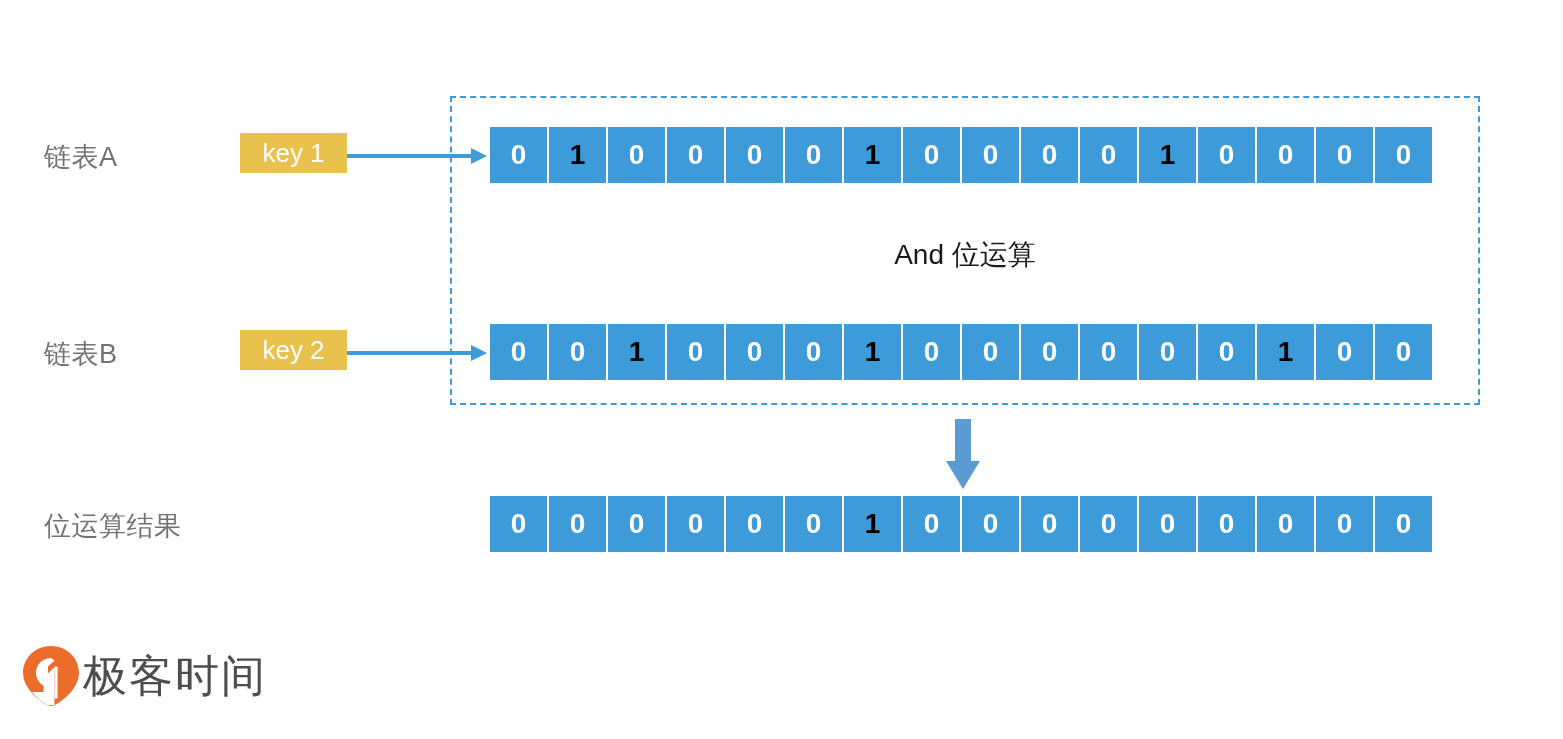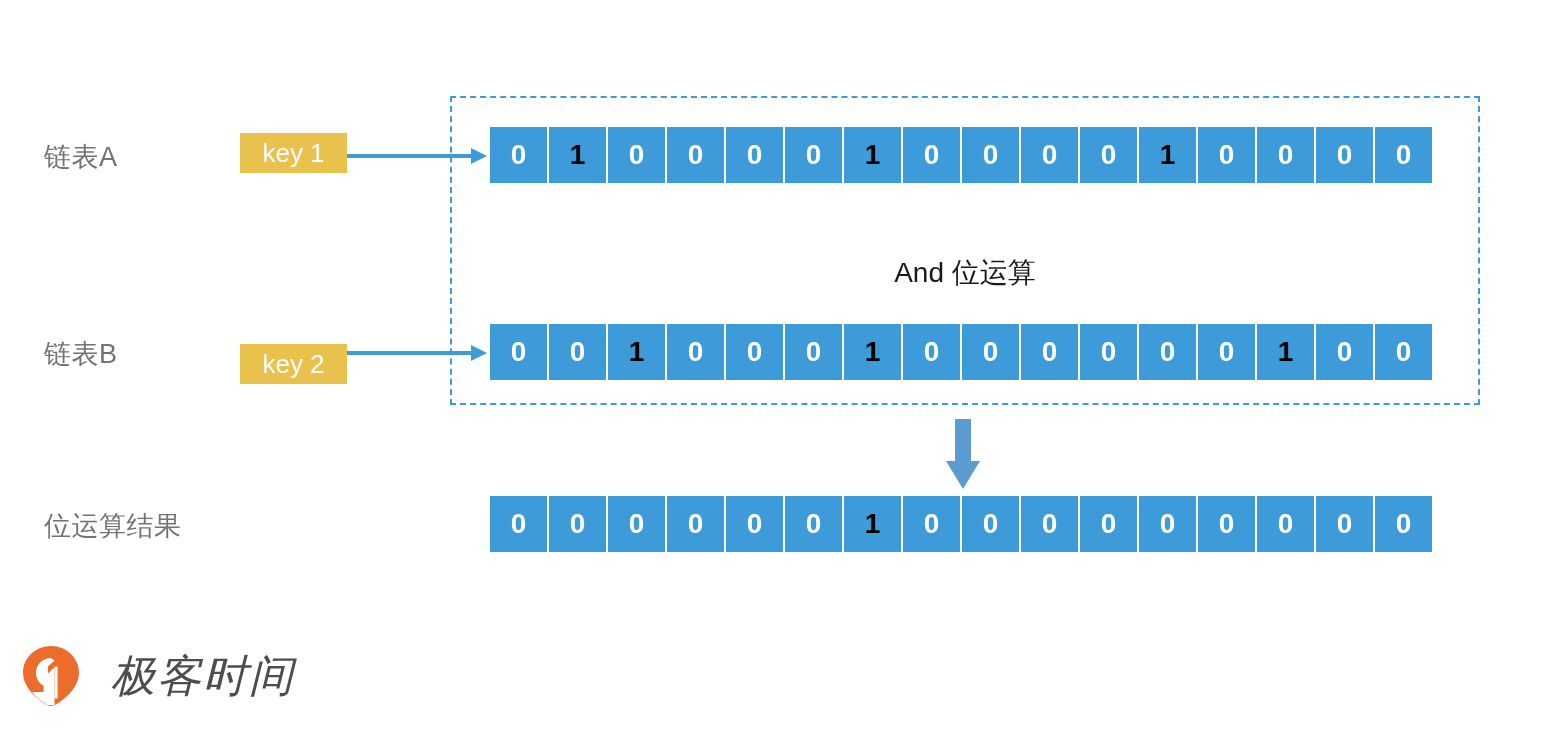--- a/index.html
+++ b/index.html
@@ -47,21 +47,21 @@
     height: 40px;
     background: #e9c24d;
     color: #ffffff;
     font-size: 26px;
     display: flex;
     align-items: center;
     justify-content: center;
     box-sizing: border-box;
   }
   #key-1 { top: 133px; }
-  #key-2 { top: 344px; }
+  #key-2 { top: 330px; }
 
   
   .connector {
     position: absolute;
     left: 347px;
     width: 142px;
     height: 20px;
   }
   #connector-1 { top: 146px; }
   #connector-2 { top: 343px; }
@@ -105,21 +105,21 @@
     font-size: 28px;
     font-weight: bold;
   }
   .bit-cell.zero { color: #ffffff; }
   .bit-cell.one  { color: #000000; }
 
   
   #op-caption {
     position: absolute;
     left: 0;
-    top: 156px;
+    top: 138px;
     width: 100%;
     text-align: center;
     font-size: 28px;
     color: #1a1a1a;
   }
 
   
   #down-arrow {
     position: absolute;
     left: 946px;
@@ -146,22 +146,21 @@
     border-top: 28px solid #5b9bd1;
   }
 
   
   #brand {
     position: absolute;
     left: 22px;
     top: 645px;
     display: flex;
     align-items: center;
-    gap: 31px;
-    font-style: italic;
+    gap: 3px;
   }
   #brand-mark {
     width: 58px;
     height: 62px;
     position: relative;
   }
   #brand-text {
     font-size: 44px;
     color: #4d4d4d;
     letter-spacing: 2px;

